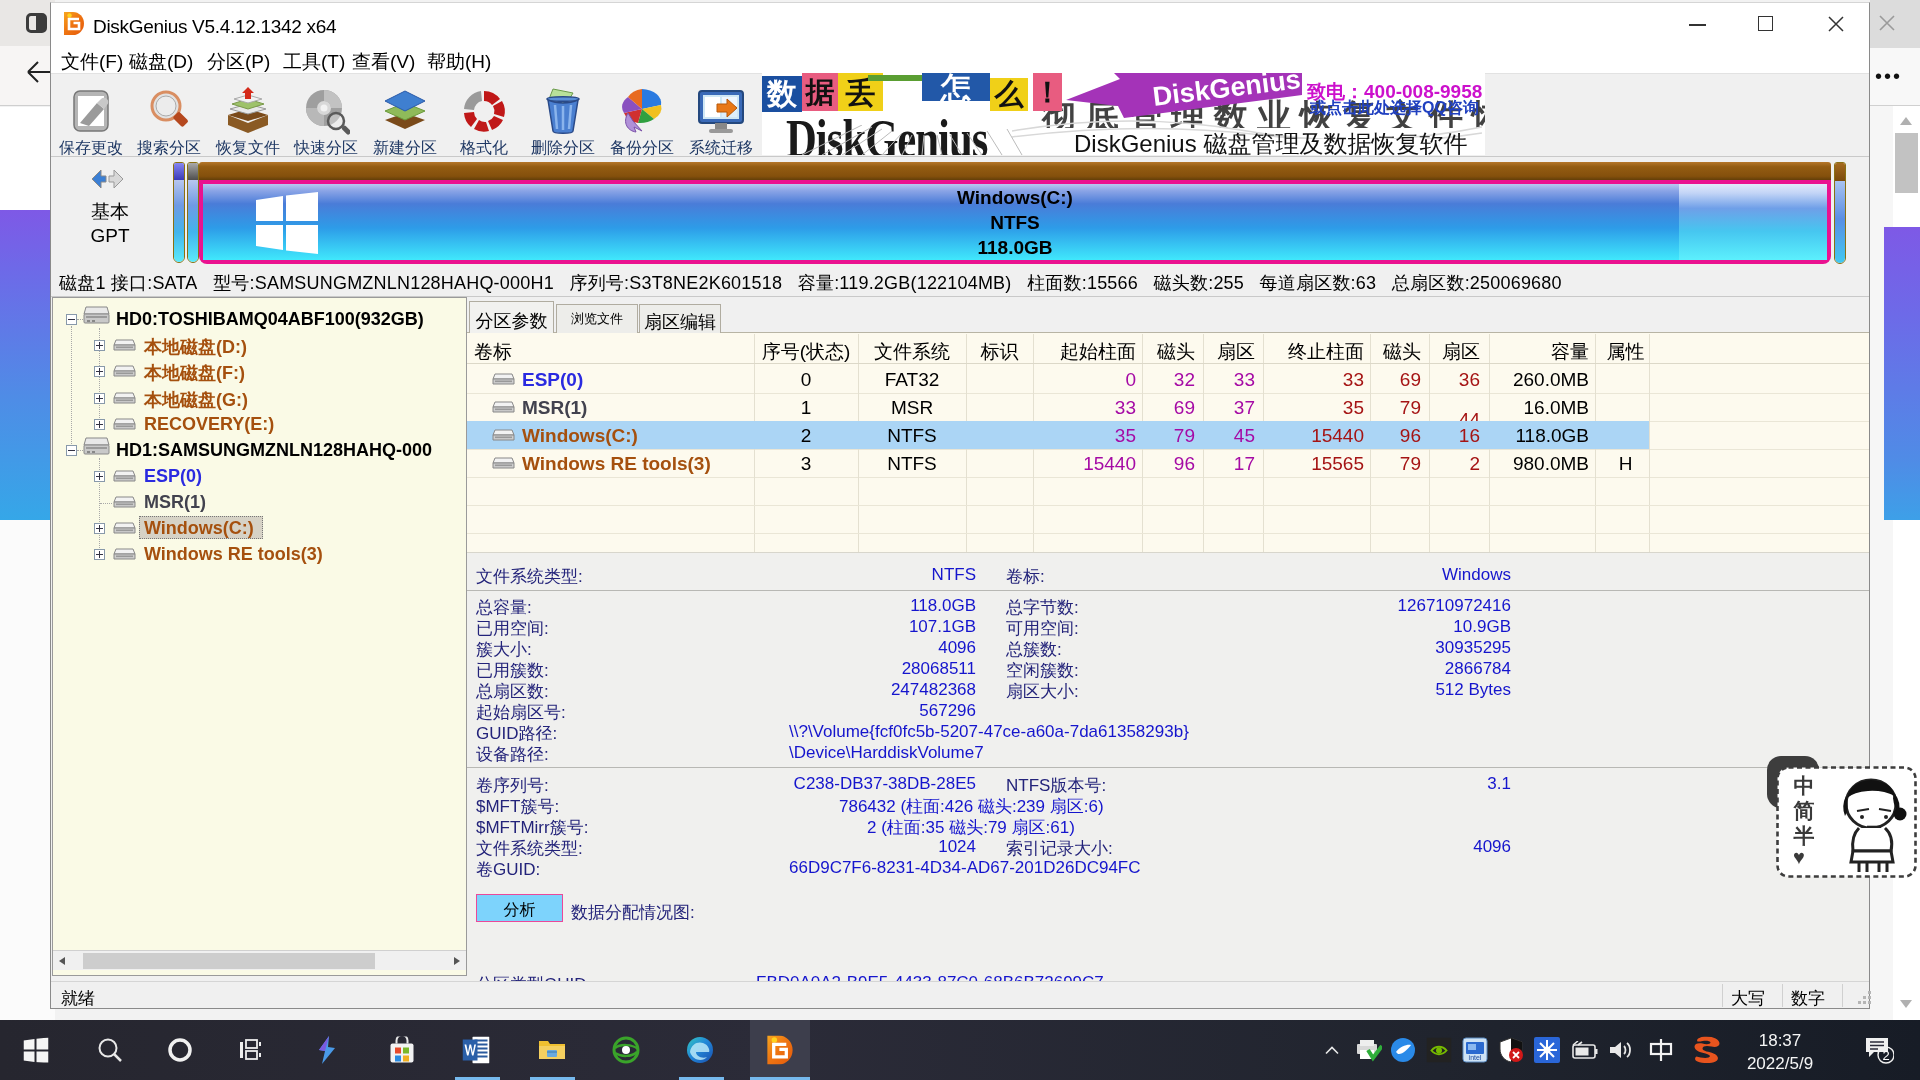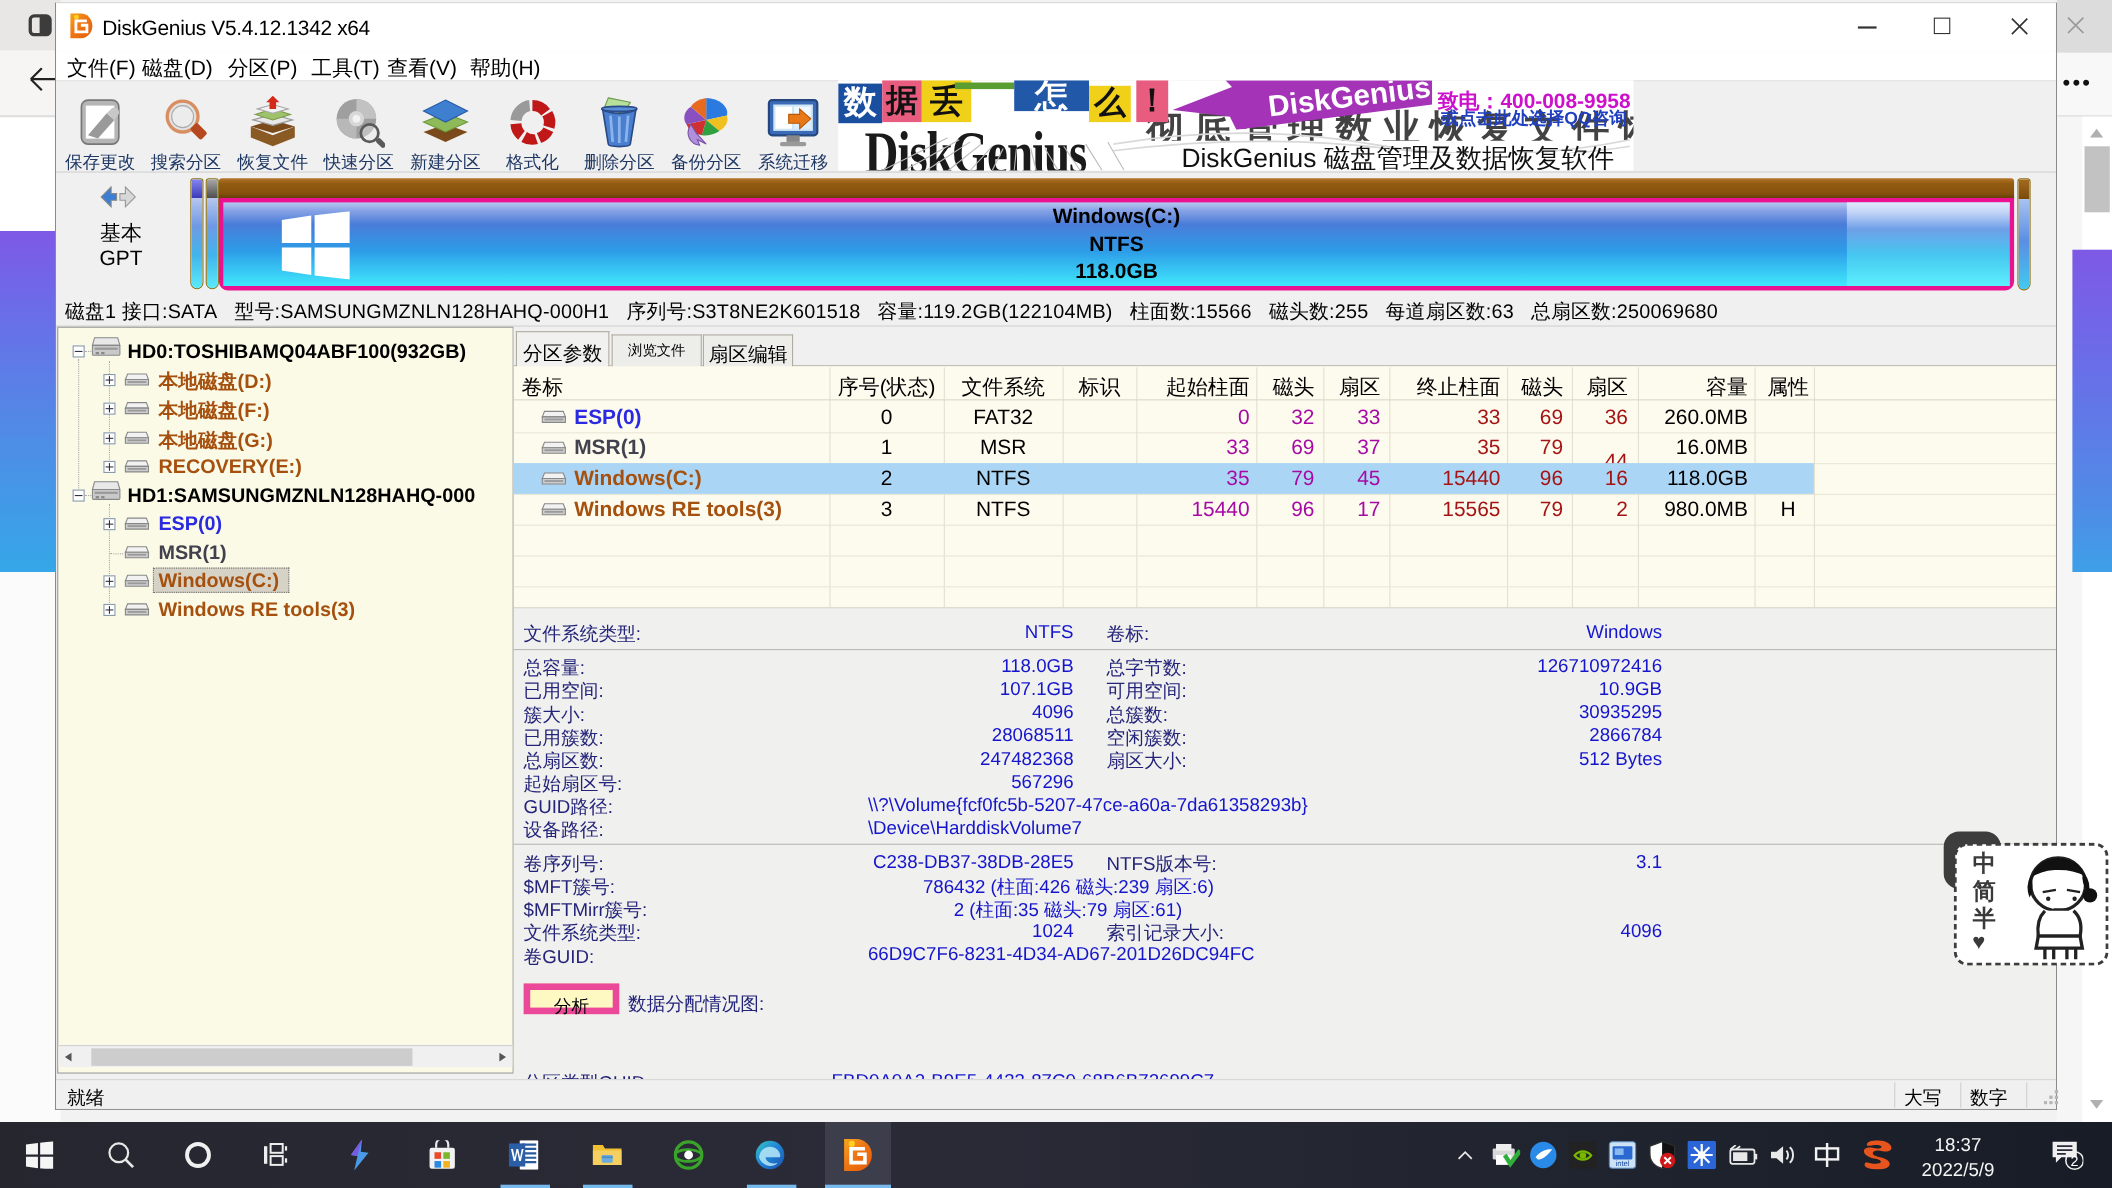--- a/index.html
+++ b/index.html
@@ -555,21 +555,21 @@
       <div class="dv" style="left:372px;top:498px;">786432 (柱面:426 磁头:239 扇区:6)</div>
     <div class="dk" style="left:9px;top:519px;">$MFTMirr簇号:</div>
       <div class="dv" style="left:400px;top:519px;">2 (柱面:35 磁头:79 扇区:61)</div>
     <div class="dk" style="left:9px;top:540px;">文件系统类型:</div>
       <div class="dv rr" style="left:300px;top:540px;width:209px;">1024</div>
     <div class="dk" style="left:539px;top:540px;text-align:center;">索引记录大小:</div>
       <div class="dv rr" style="left:800px;top:540px;width:244px;">4096</div>
     <div class="dk" style="left:9px;top:561px;">卷GUID:</div>
       <div class="dv" style="left:322px;top:561px;">66D9C7F6-8231-4D34-AD67-201D26DC94FC</div>
 
-    <div class="abs" style="left:9px;top:597px;width:87px;height:28px;background:#fef9c3;border:6px solid #ec4899;font-size:16px;color:#000;text-align:center;padding-top:5px;">分析</div>
+    <div class="abs" style="left:9px;top:597px;width:87px;height:28px;background:#7dd3fc;border:1px solid #ec4899;font-size:16px;color:#000;text-align:center;padding-top:5px;">分析</div>
     <div class="abs" style="left:104px;top:604px;font-size:17px;color:#23237a;">数据分配情况图:</div>
 
     <div class="dk" style="left:9px;top:676px;">分区类型GUID:</div>
     <div class="dv" style="left:289px;top:676px;">FBD0A0A2-B9E5-4433-87C0-68B6B72699C7</div>
   </div>
 
   <div class="abs" style="left:0;top:978px;width:1818px;height:27px;background:#f0f0f0;border-top:1px solid #d5d5d5;font-size:17px;color:#000;">
     <span class="abs" style="left:10px;top:5px;white-space:nowrap;">就绪</span>
     <div class="abs" style="left:1671px;top:2px;width:1px;height:23px;background:#d0d0d0;"></div>
     <span class="abs" style="left:1680px;top:5px;white-space:nowrap;">大写</span>

